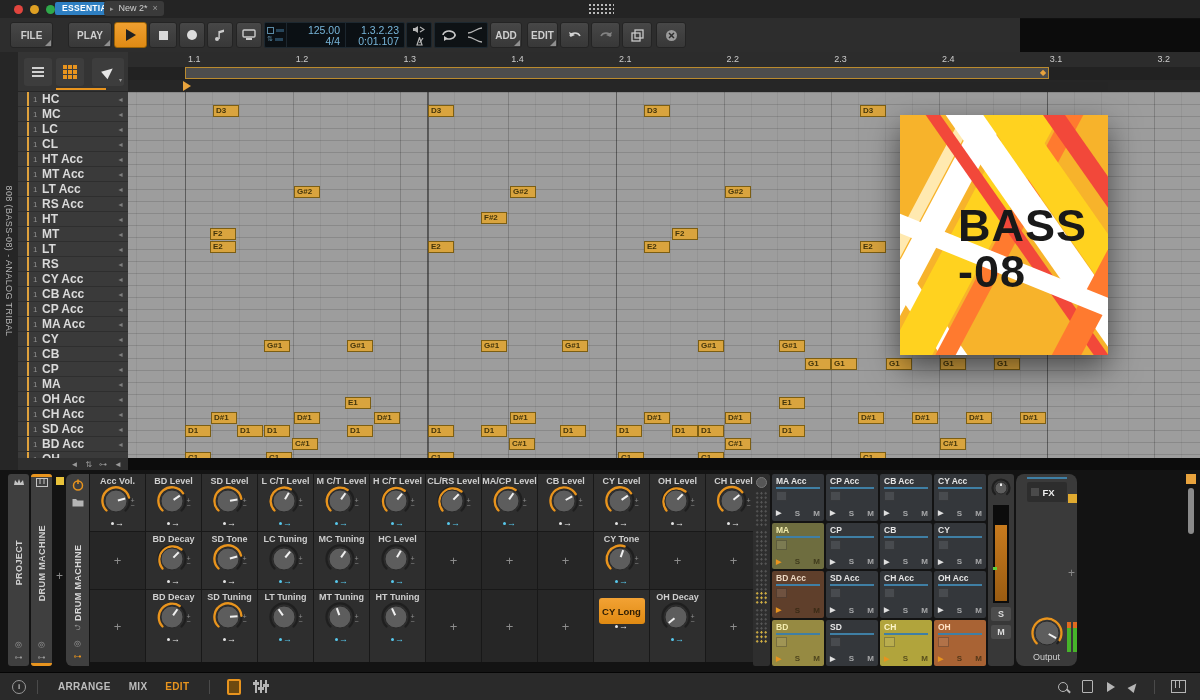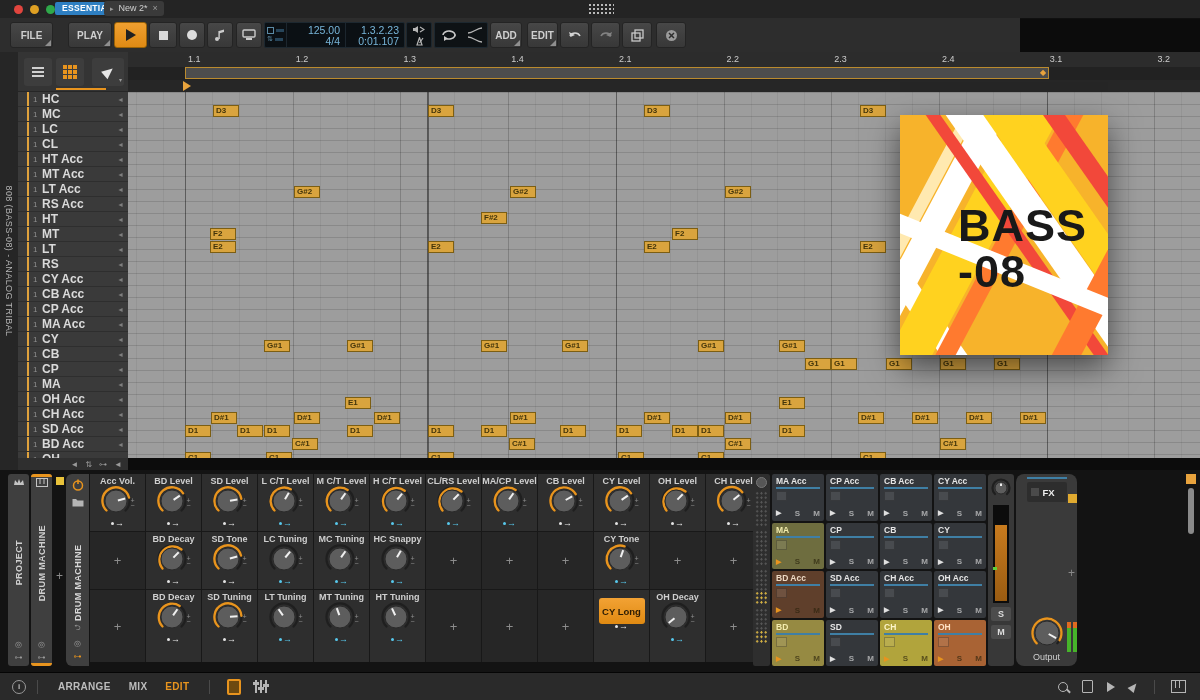--- a/index.html
+++ b/index.html
@@ -975,21 +975,21 @@
               <span>+</span>
               <span>−</span>
             </span>
           </div>
           <div class="mod c">
             <span class="mdot"></span>
             <span class="marr">→</span>
           </div>
         </div>
         <div class="cell">
-          <div class="klabel">HC Snappy</div>
+          <div class="klabel">HC Level</div>
           <div class="krow">
             <span><svg width="32" height="32" viewBox="0 0 32 32">
                 <path d="M 6.5 25.5 A 13.5 13.5 0 1 1 25.5 25.5" fill="none" stroke="#1f1f1f" stroke-width="2.2" stroke-linecap="round"></path>
                 <circle cx="16" cy="16" r="11" fill="#5d5d5d" stroke="#2a2a2a" stroke-width="1"></circle>
                 <line x1="17.0" y1="14.3" x2="20.8" y2="7.8" stroke="#f0f0f0" stroke-width="2"></line>
               </svg></span>
             <span class="pm">
               <span>+</span>
               <span>−</span>
             </span>

